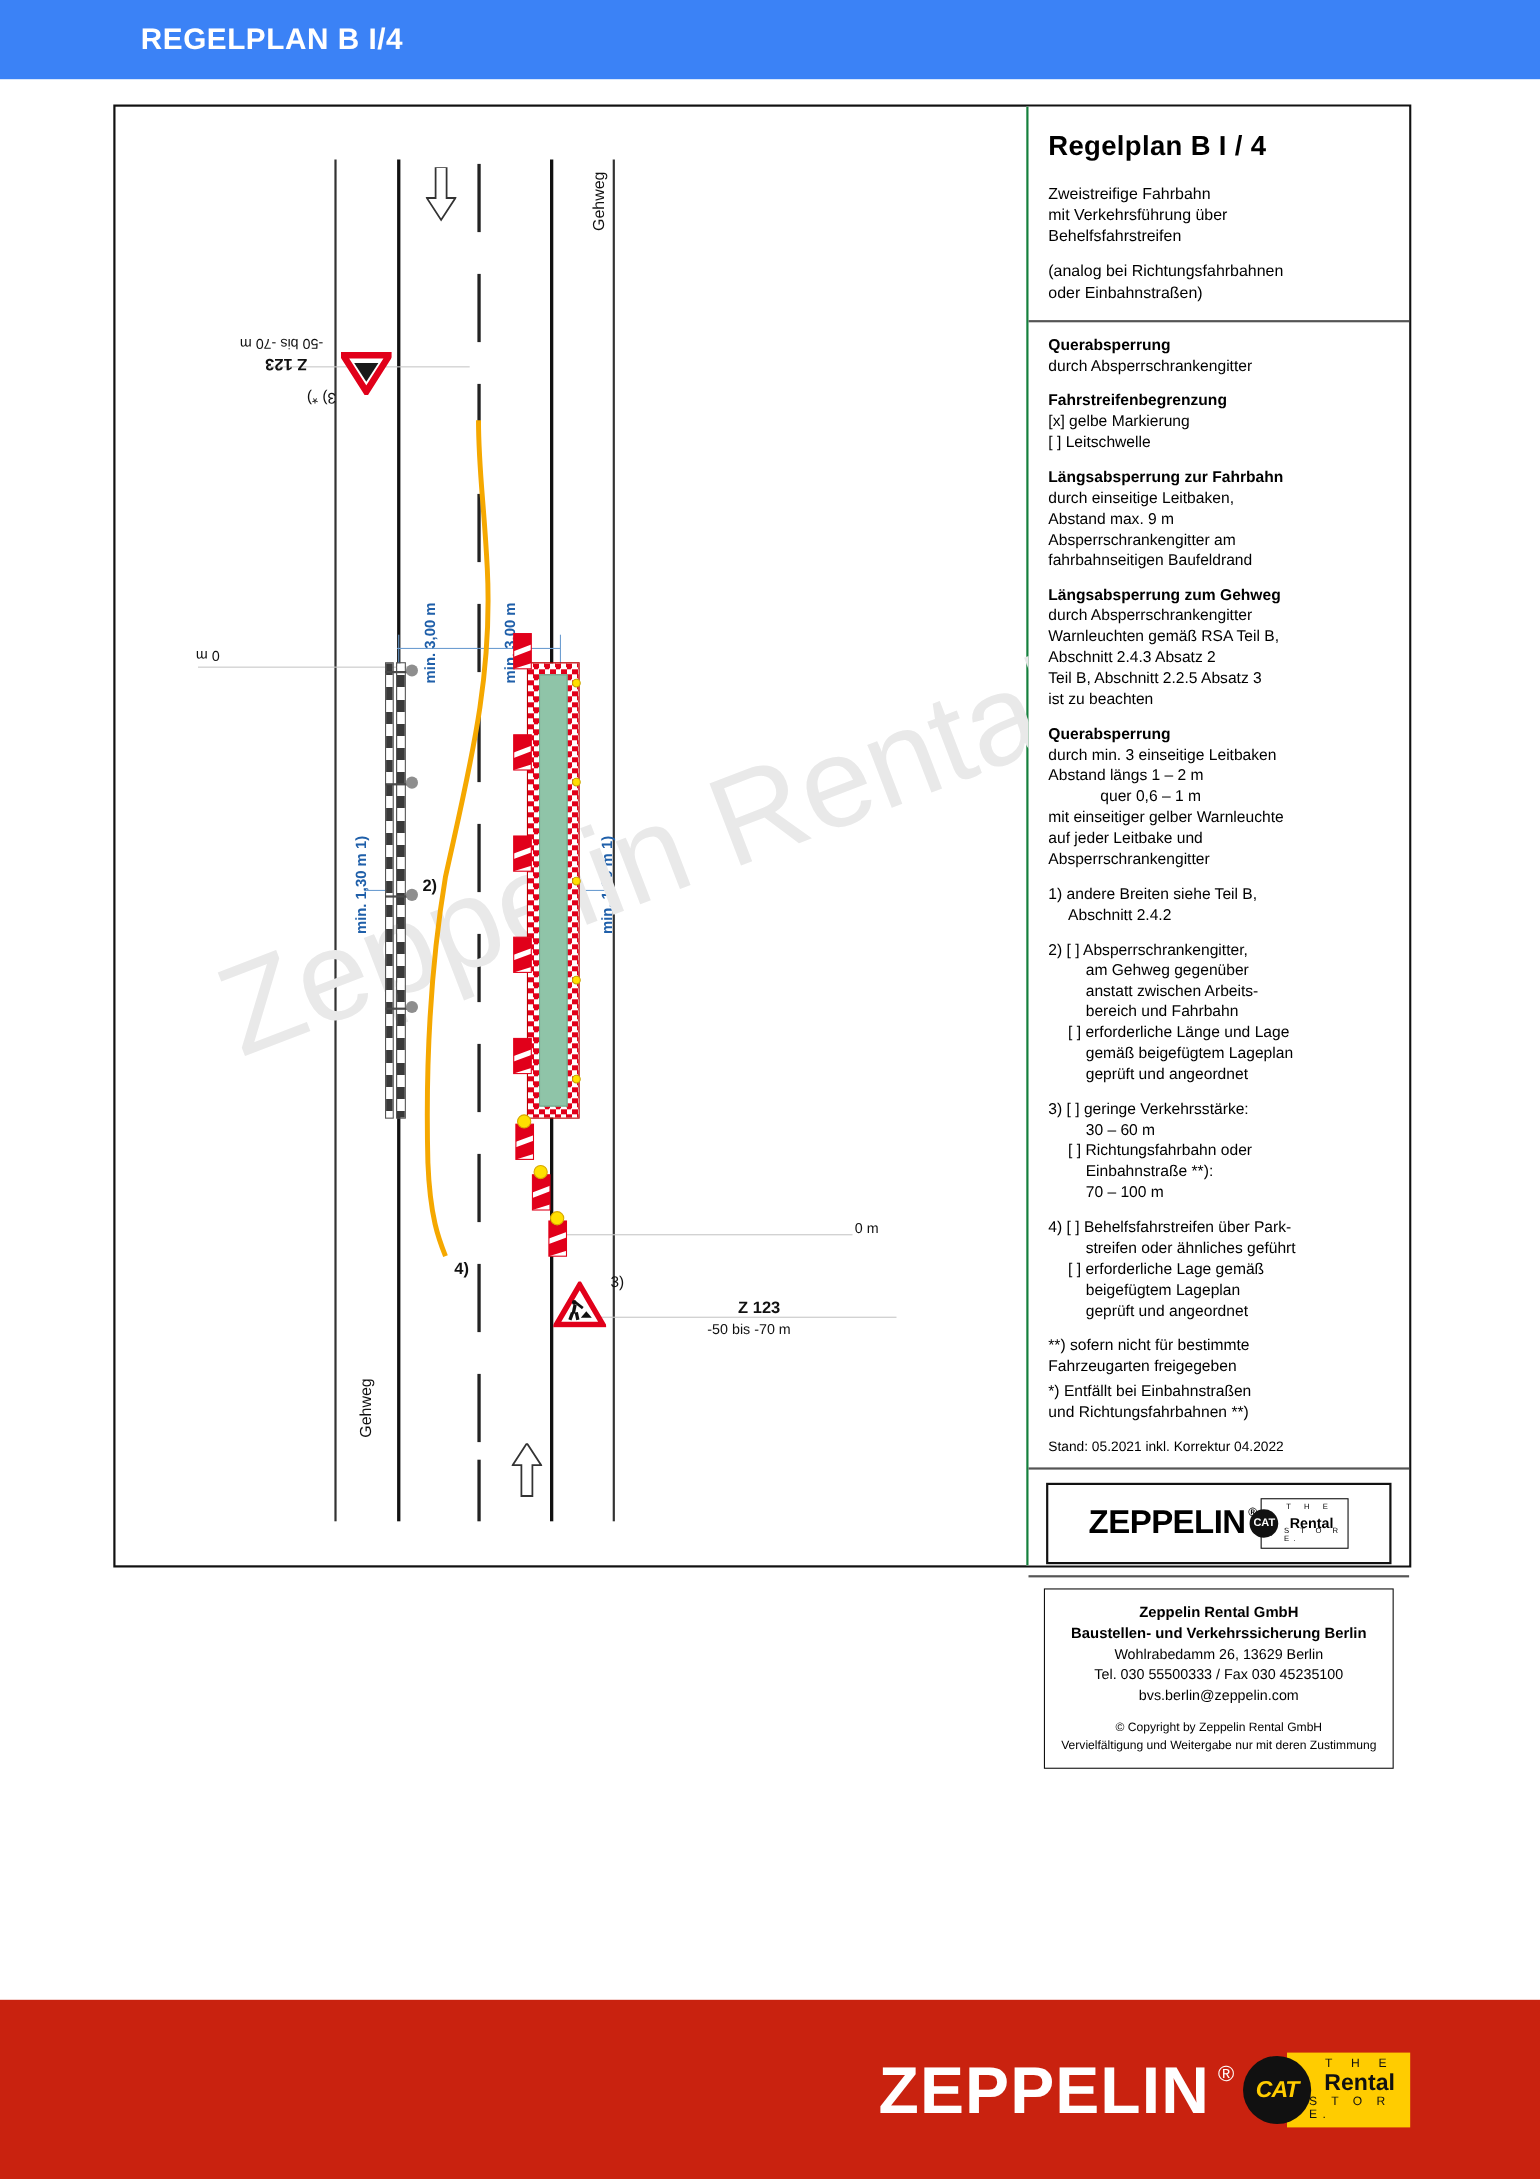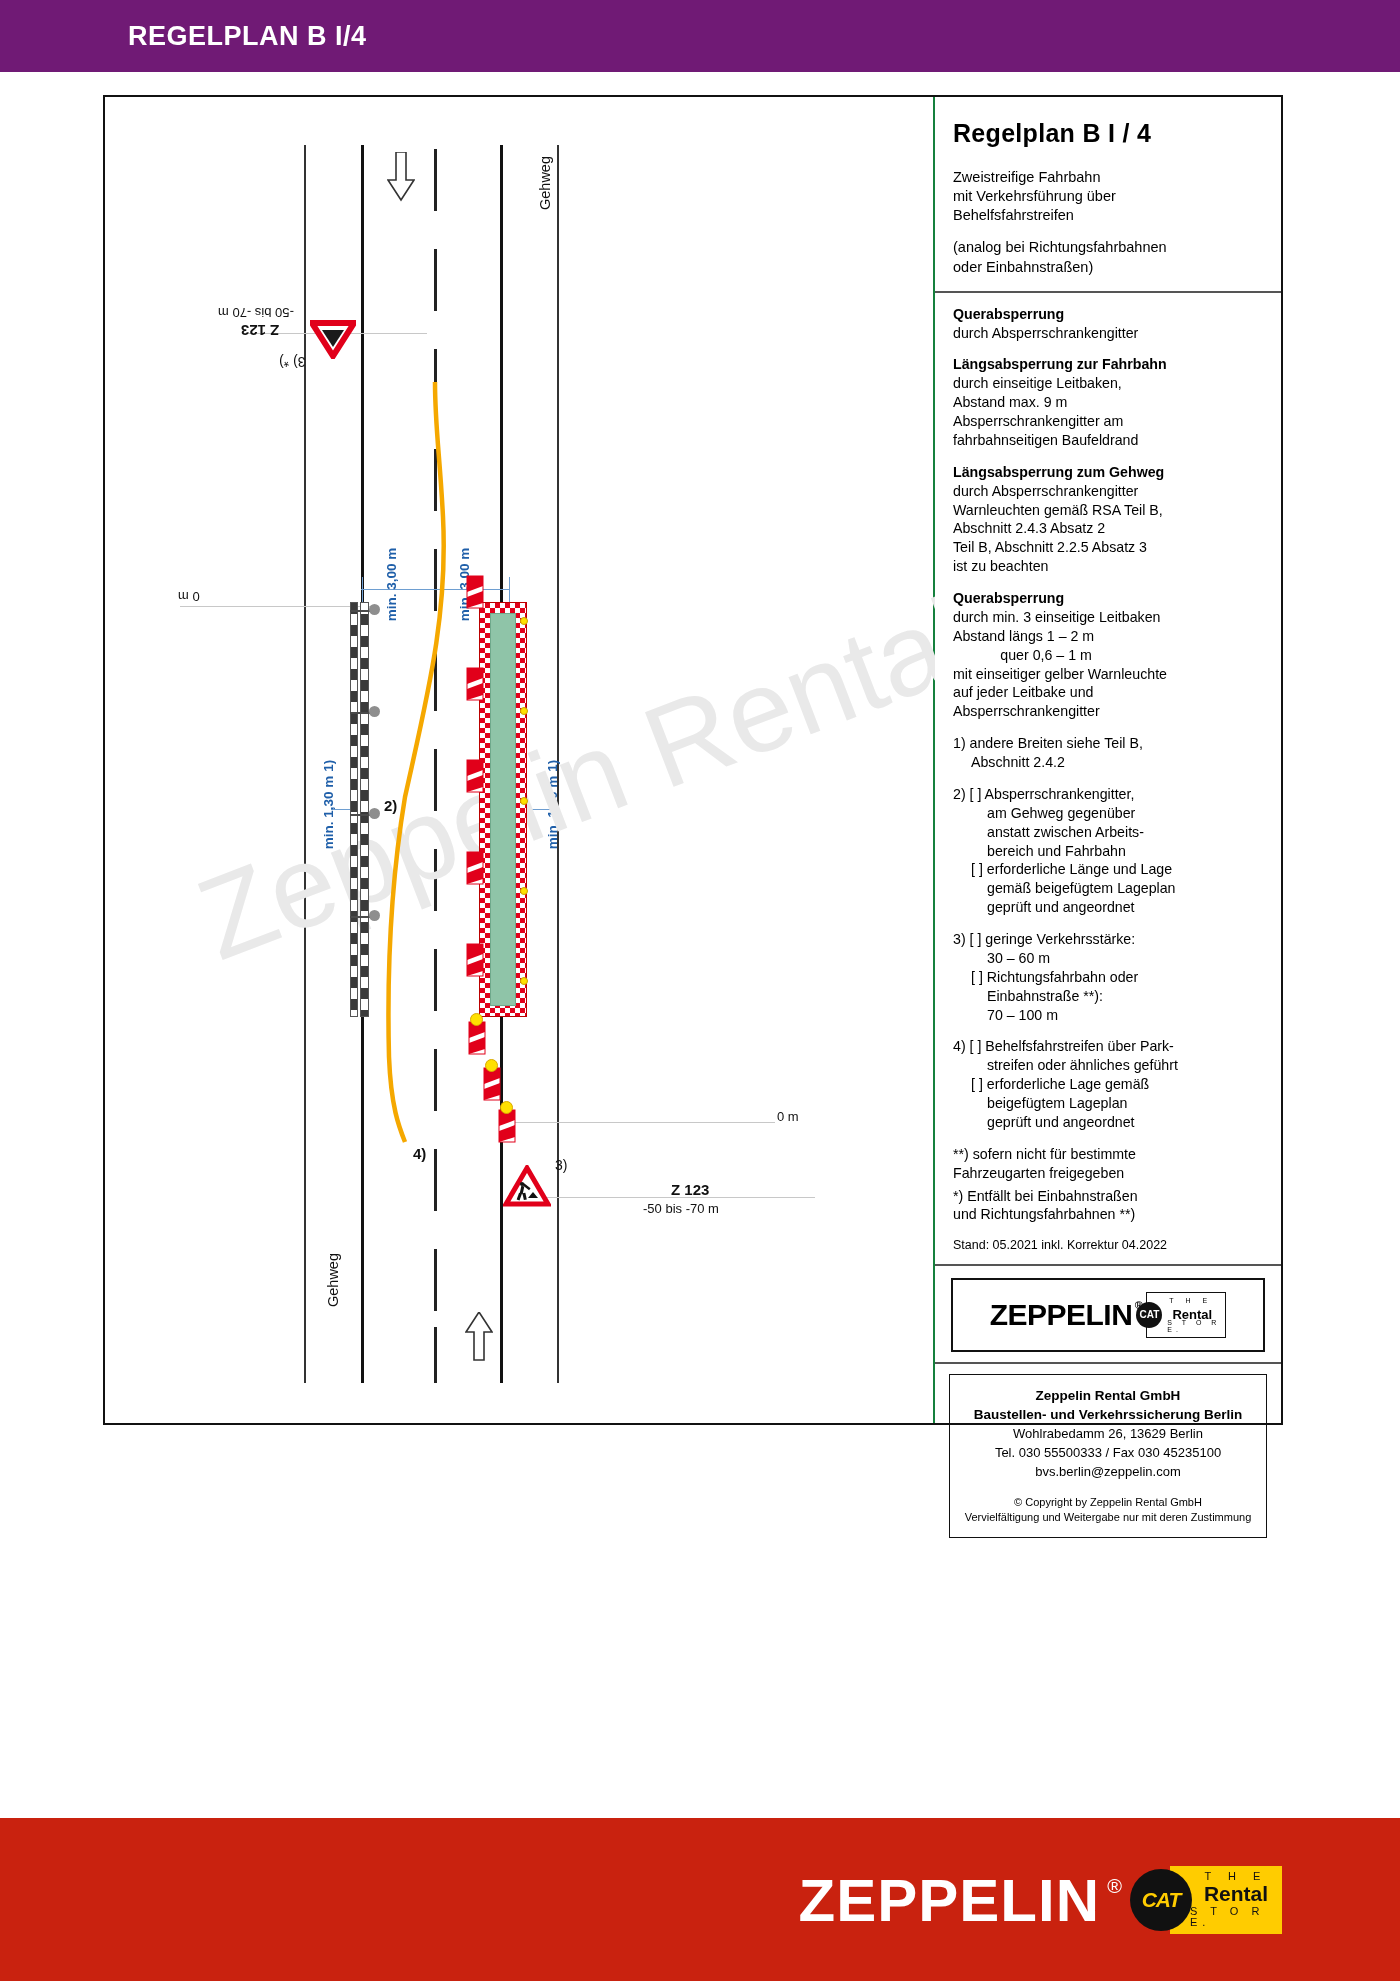--- a/index.html
+++ b/index.html
@@ -7,21 +7,21 @@
     width: 1400px; height: 1981px;
     background: #ffffff;
     font-family: "Liberation Sans", sans-serif;
     overflow: hidden;
   }
   #page { position: relative; width: 1400px; height: 1981px; background:#fff; }
 
   
   .topbar {
     position: absolute; left:0; top:0; width:1400px; height:72px;
-    background: #701a75;
+    background: #3b82f6;
   }
   .topbar .title {
     position:absolute; left:128px; top:50%; transform:translateY(-50%);
     color:#fff; font-size:27px; font-weight:bold; letter-spacing:0.5px;
     font-family:"Liberation Sans", sans-serif;
   }
 
   
   .botbar {
     position:absolute; left:0; bottom:0; width:1400px; height:163px;
@@ -320,20 +320,25 @@
         </div>
       </div>
 
       <div class="sp-body">
 
         <div class="para">
           <div><b>Querabsperrung</b></div>
           <div>durch Absperrschrankengitter</div>
         </div>
 
+        <div class="para">
+          <div><b>Fahrstreifenbegrenzung</b></div>
+          <div>[x] gelbe Markierung</div>
+          <div>[ ] Leitschwelle</div>
+        </div>
 
         <div class="para">
           <div><b>Längsabsperrung zur Fahrbahn</b></div>
           <div>durch einseitige Leitbaken,</div>
           <div>Abstand max. 9 m</div>
           <div>Absperrschrankengitter am</div>
           <div>fahrbahnseitigen Baufeldrand</div>
         </div>
 
         <div class="para">

